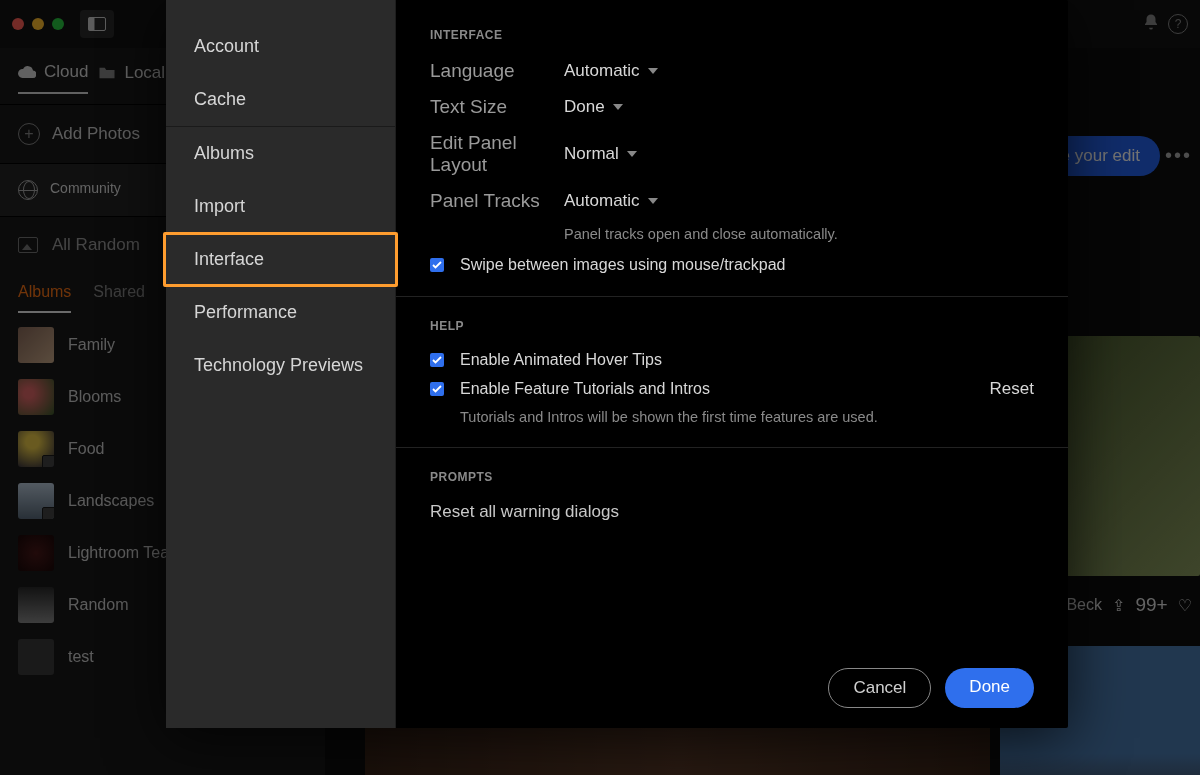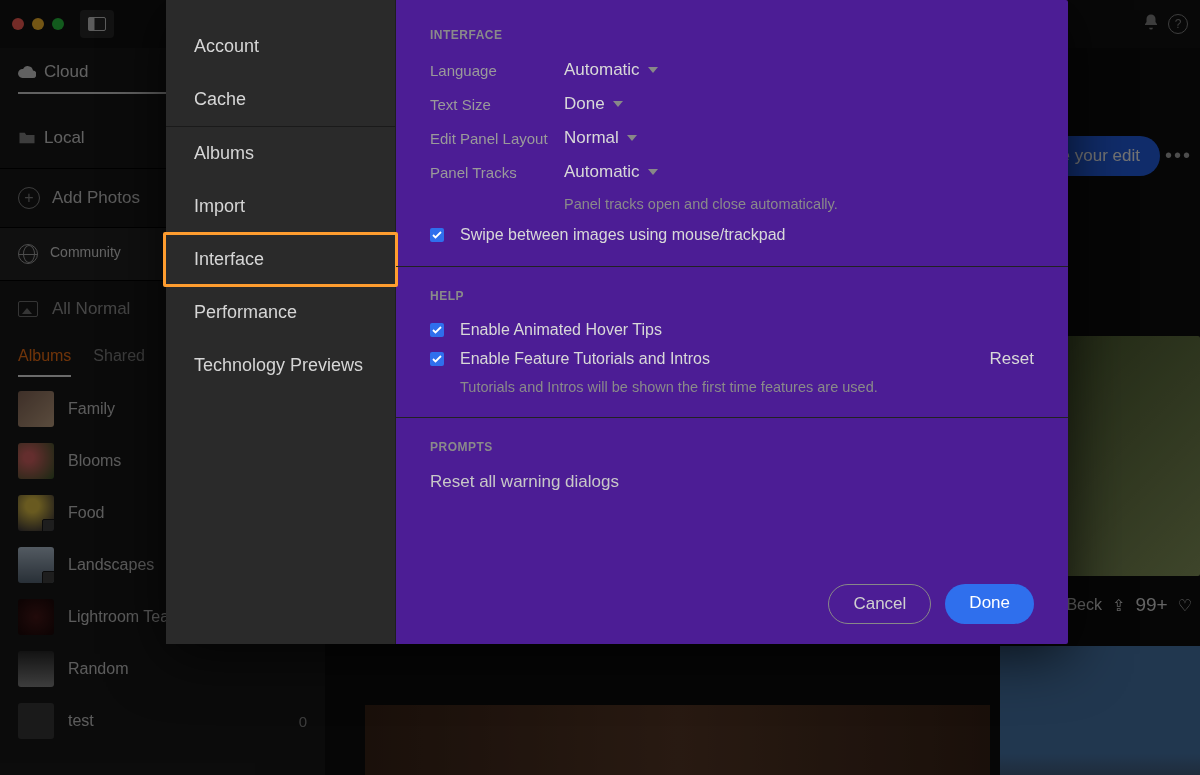--- a/index.html
+++ b/index.html
@@ -33,21 +33,21 @@
   .topbar-spacer{flex:1;}
   .bell, .help-circle { color:#888; }
   .bell svg{width:18px;height:18px;}
   .help-circle{width:20px;height:20px;border:1.5px solid #888;border-radius:50%;display:flex;align-items:center;justify-content:center;font-size:12px;}
 
   
   .sidebar {
     position:absolute;top:48px;left:0;width:325px;bottom:0;
     background:#1a1a1a;display:flex;flex-direction:column;
   }
-  .source-tabs{display:flex;gap:34px;padding:14px 18px 10px;border-bottom:1px solid #000;flex-direction:column;}
+  .source-tabs{display:flex;gap:10px;padding:14px 18px 10px;border-bottom:1px solid #000;}
   .source-tab{display:flex;align-items:center;gap:8px;color:#d8d8d8;font-size:17px;padding-bottom:10px;}
   .source-tab.active{border-bottom:2px solid #d8d8d8;}
   .source-tab .ic{width:18px;height:18px;}
   .add-photos{display:flex;align-items:center;gap:12px;padding:18px 18px;font-size:17px;color:#ccc;}
   .plus-circle{width:22px;height:22px;border:1.5px solid #888;border-radius:50%;display:flex;align-items:center;justify-content:center;font-size:16px;color:#888;}
   .community-row{display:flex;align-items:flex-start;gap:12px;padding:16px 18px;background:#242424;font-size:14px;color:#ddd;border-top:1px solid #000;border-bottom:1px solid #000;}
   .globe{width:20px;height:20px;border:1.5px solid #aaa;border-radius:50%;position:relative;}
   .globe::before{content:"";position:absolute;left:0;right:0;top:50%;border-top:1px solid #aaa;}
   .globe::after{content:"";position:absolute;top:0;bottom:0;left:50%;width:10px;margin-left:-5px;border:1px solid #aaa;border-radius:50%;}
   .all-photos{display:flex;align-items:center;gap:14px;padding:18px 18px;font-size:17px;color:#9a9a9a;}
@@ -68,37 +68,37 @@
   .viewall{position:absolute;top:248px;right:20px;color:#eab308;font-size:19px;margin-top:47px;}
   .photo-strip{position:absolute;top:288px;right:0;width:160px;height:240px;background:linear-gradient(135deg,#4a5a2f,#8a9a5f);border-radius:2px;}
   .photo-meta{position:absolute;top:546px;right:8px;color:#ddd;font-size:16px;display:flex;align-items:center;gap:10px;}
   .like-ic{font-size:19px;}
   .photo-strip2{position:absolute;top:598px;right:0;width:200px;height:180px;background:linear-gradient(180deg,#4a7aaf 60%,#3a2a1f);}
   .brick{position:absolute;left:40px;bottom:0;right:210px;height:70px;background:linear-gradient(90deg,#3a2418,#5a3a28,#3a2418);}
 
   
   .overlay{position:absolute;inset:0;background:rgba(0,0,0,0.55);}
   .prefs{
-    position:absolute;left:166px;top:0;width:902px;height:644px;
-    background:#4c1d95;display:flex;border-radius:2px;
+    position:absolute;left:166px;top:0;width:902px;height:728px;
+    background:#000000;display:flex;border-radius:2px;
     box-shadow:0 10px 60px rgba(0,0,0,0.7);
   }
   .prefs-nav{width:230px;background:#2a2a2a;padding-top:20px;border-right:1px solid #1e1e1e;}
   .nav-item{padding:16px 28px;font-size:18px;color:#d6d6d6;cursor:pointer;}
   .nav-sep{height:1px;background:#1a1a1a;margin:0;}
   .nav-item.highlight{
     position:relative;
   }
   .nav-item.highlight::after{
     content:"";position:absolute;inset:-1px -3px;border:3px solid #ff9d2f;border-radius:2px;
   }
   .prefs-content{flex:1;padding:28px 34px;overflow:auto;position:relative;}
   .section-label{font-size:12px;letter-spacing:0.5px;color:#8a8a8a;font-weight:600;margin-bottom:18px;}
   .row{display:flex;align-items:center;margin-bottom:14px;}
-  .row-label{width:134px;font-size:15px;color:#9a9a9a;}
+  .row-label{width:134px;font-size:19px;color:#9a9a9a;}
   .row-value{font-size:17px;color:#d8d8d8;display:flex;align-items:center;gap:6px;}
   .chev{width:0;height:0;border-left:5px solid transparent;border-right:5px solid transparent;border-top:6px solid #888;display:inline-block;margin-left:2px;}
   .hint{font-size:14.5px;color:#8a8a8a;margin-left:134px;margin-top:4px;margin-bottom:14px;}
   .chk-row{display:flex;align-items:center;gap:16px;margin:10px 0;font-size:16px;color:#d8d8d8;}
   .chk{width:14px;height:14px;background:#2f6fed;border-radius:2px;display:flex;align-items:center;justify-content:center;flex-shrink:0;}
   .chk svg{width:10px;height:10px;}
   .divider{height:1px;background:#222;margin:22px -34px;}
   .reset-link{color:#d8d8d8;font-size:17px;margin-left:auto;}
   .prompt-link{font-size:17px;color:#c8c8c8;margin-top:8px;}
   .prefs-footer{
@@ -163,21 +163,21 @@
   <div class="add-photos">
     <div class="plus-circle">+</div>
     <span>Add Photos</span>
   </div>
   <div class="community-row">
     <div class="globe"></div>
     <span>Community</span>
   </div>
   <div class="all-photos">
     <div class="photo-ic"></div>
-    <span>All Normal</span>
+    <span>All Random</span>
   </div>
   <div class="album-tabs">
     <div class="album-tab active">Albums</div>
     <div class="album-tab">Shared</div>
   </div>
   <div class="album-list">
     <div class="album-item">
         <div class="thumb th-grad3"></div>
         <span>Family</span>
       </div>

